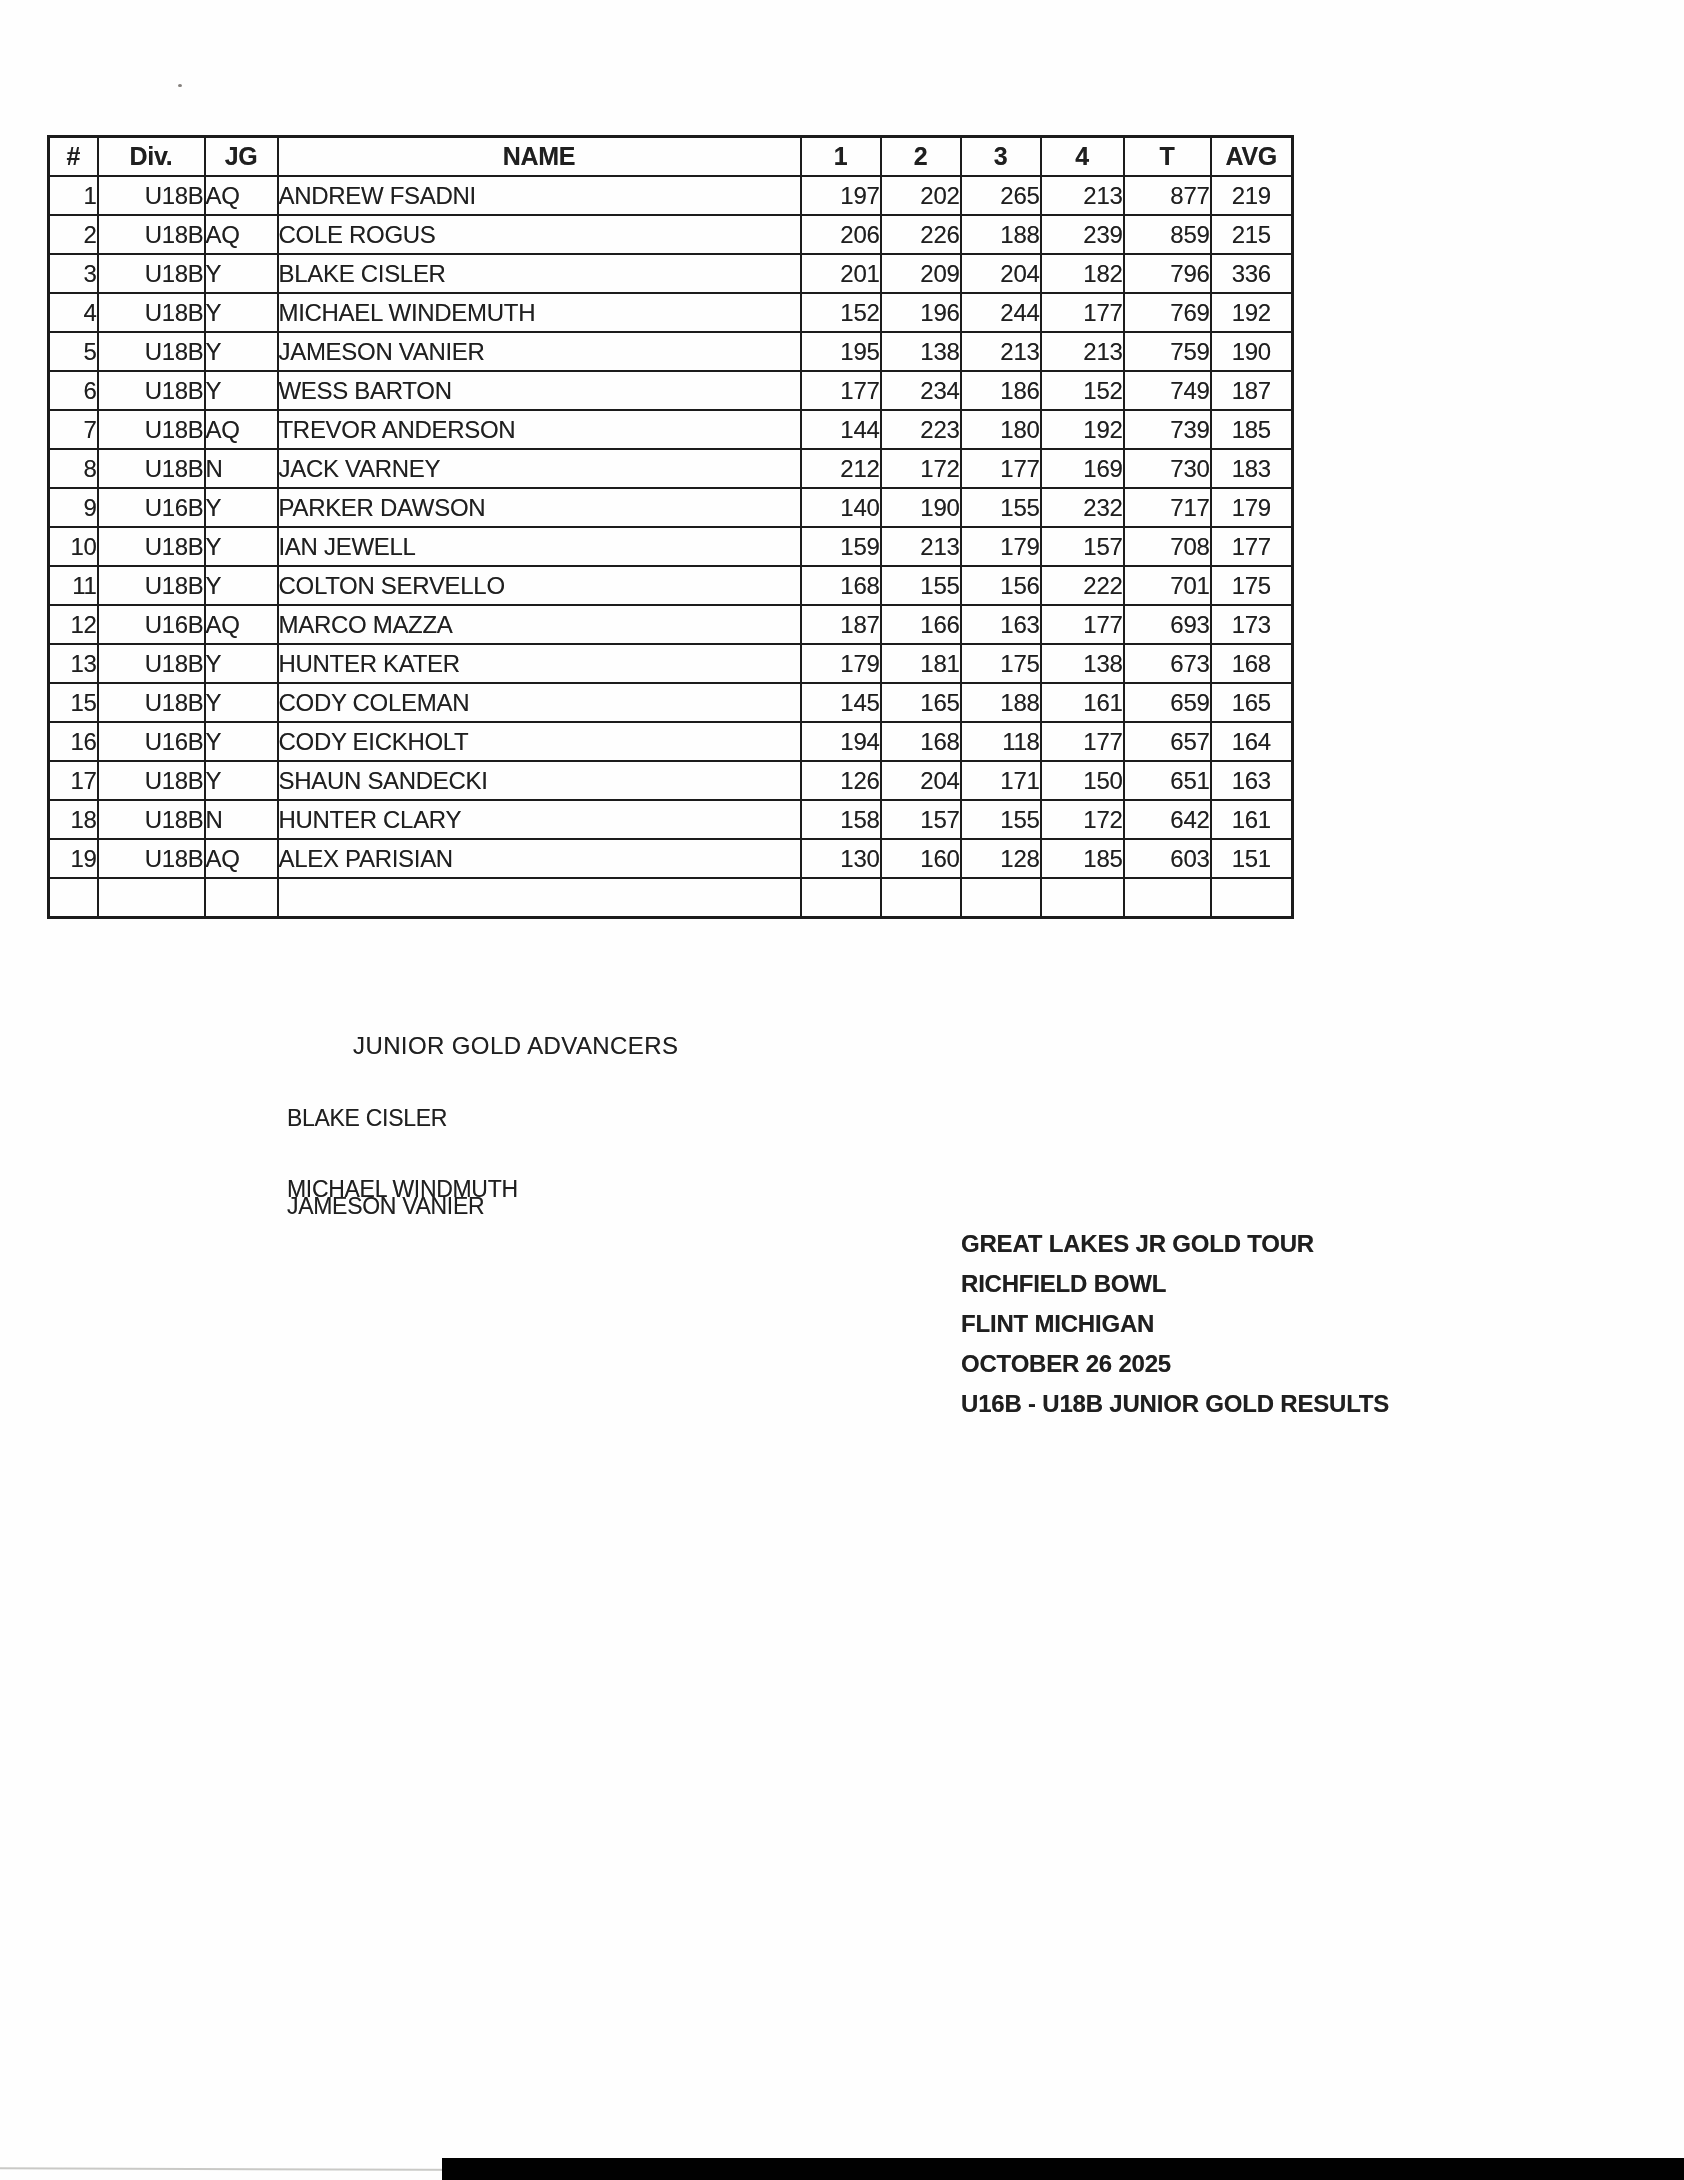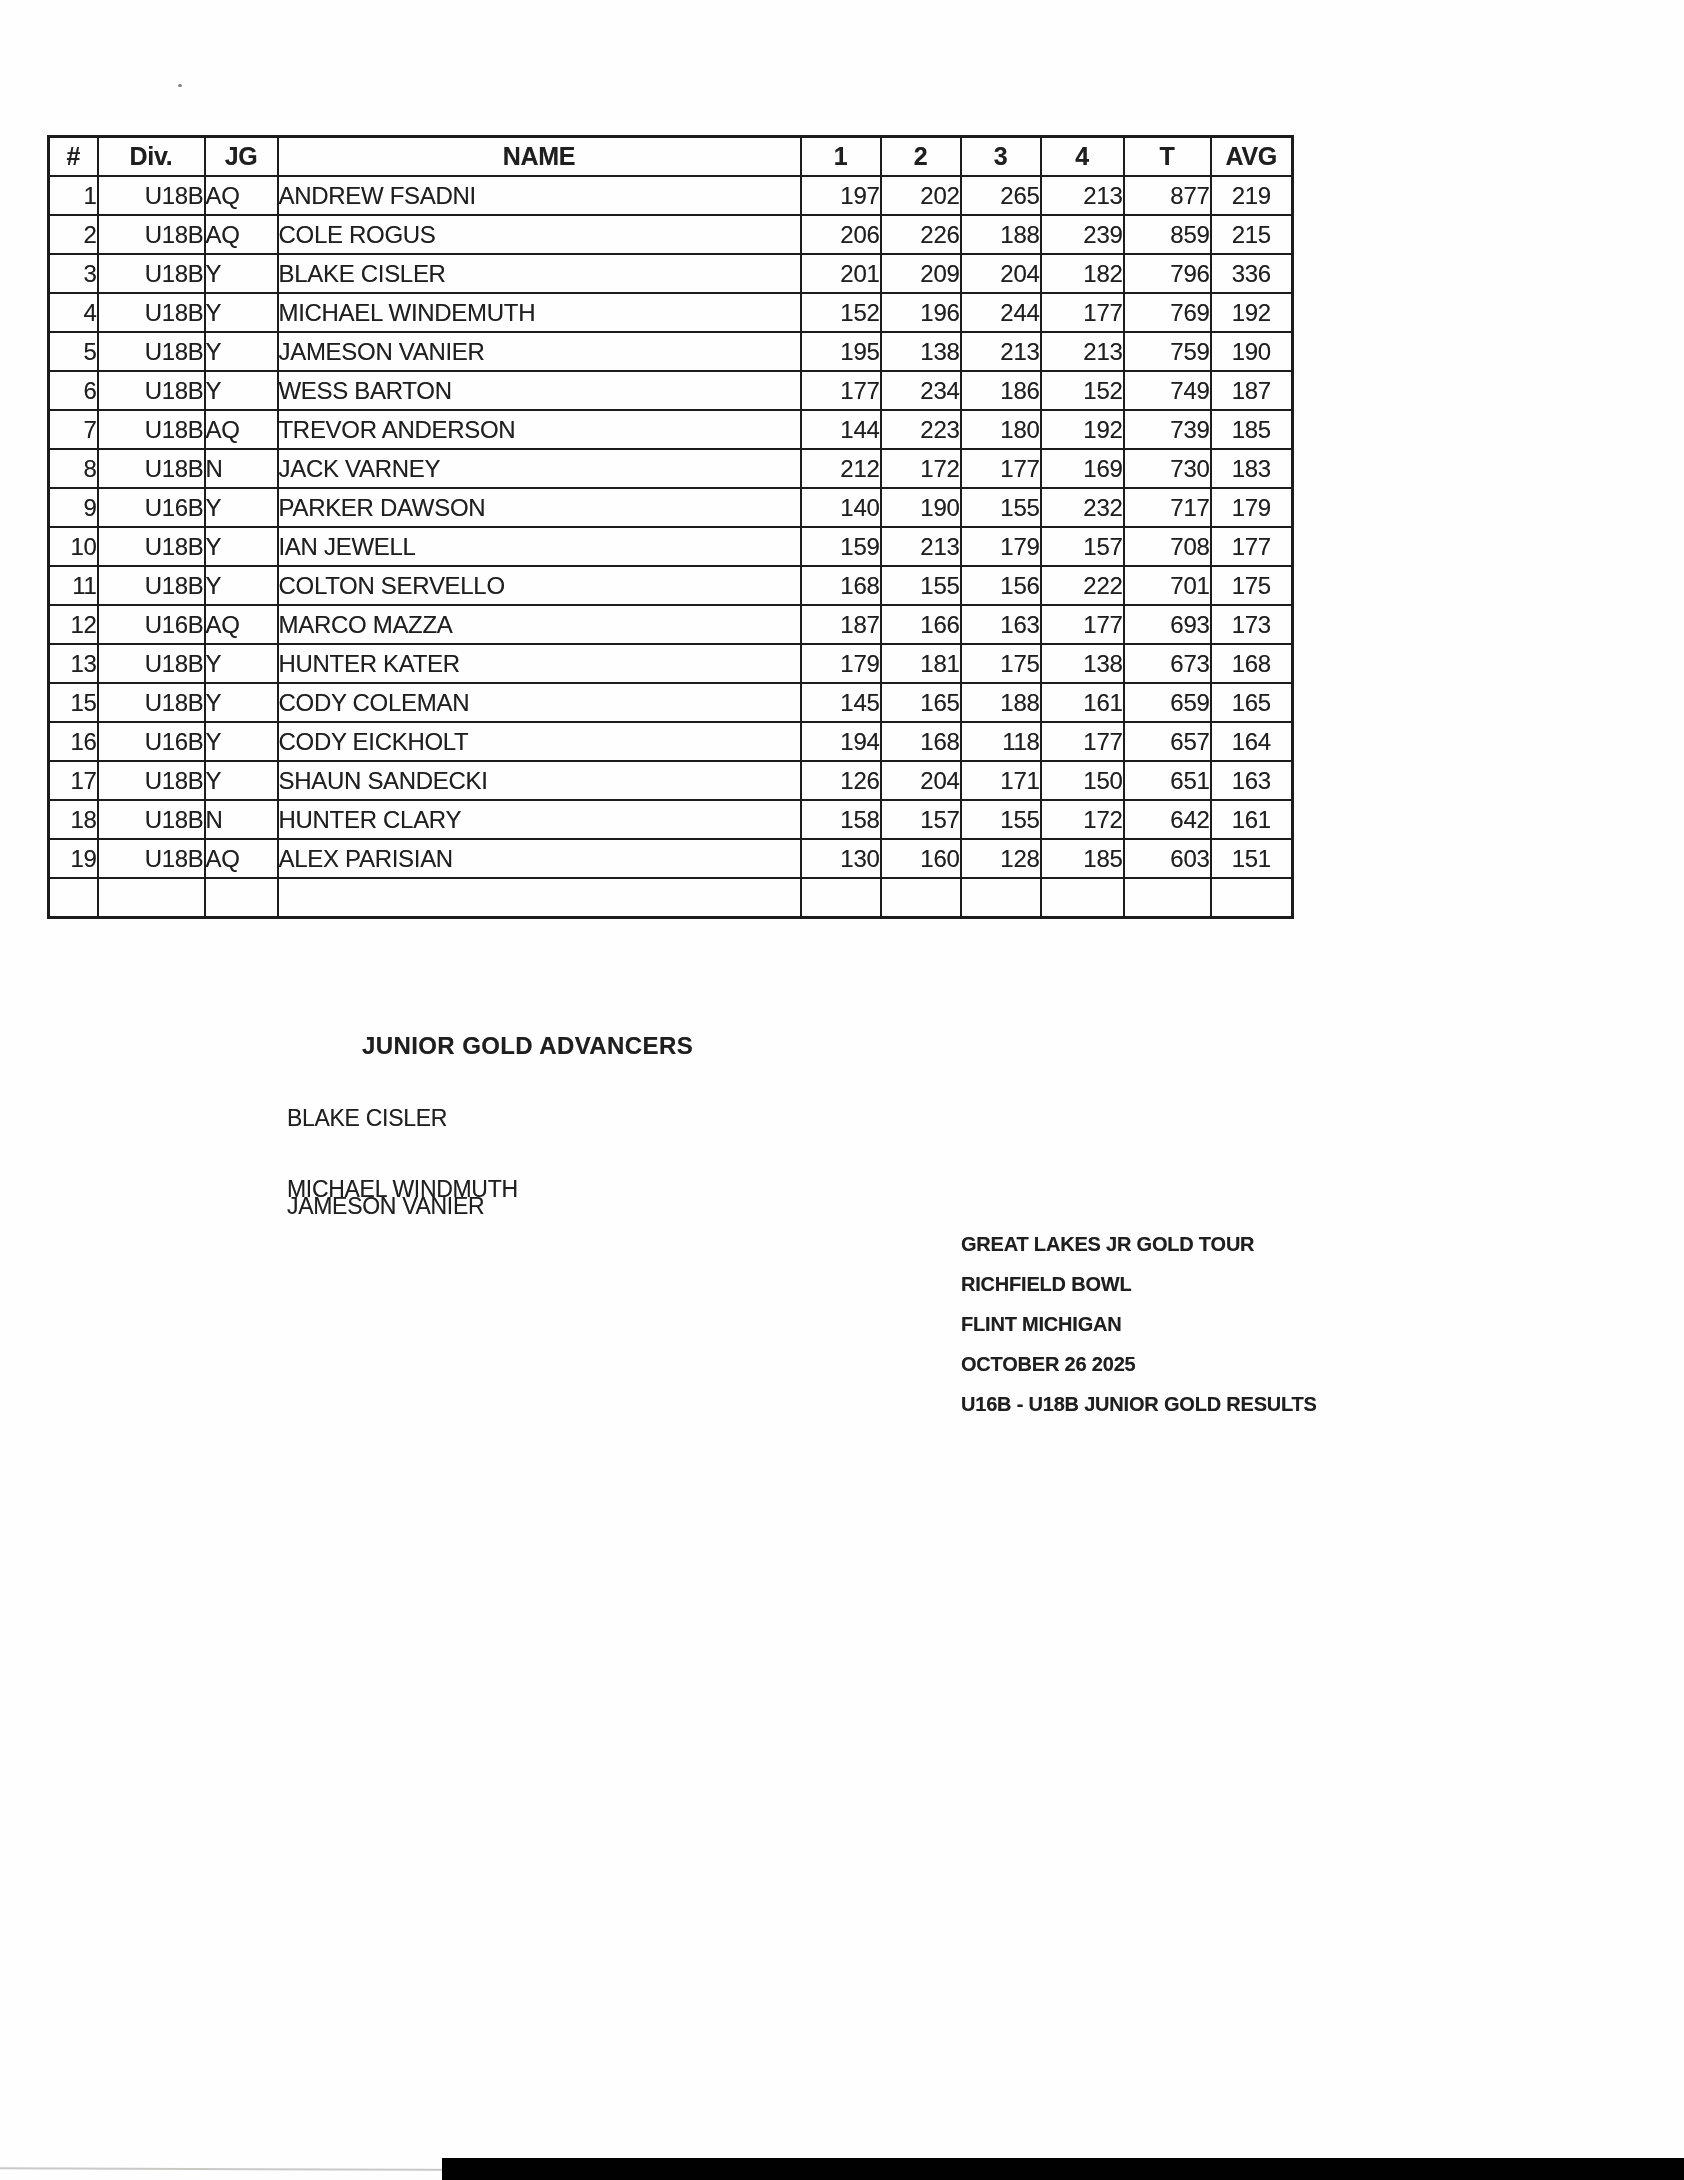--- a/index.html
+++ b/index.html
@@ -62,43 +62,43 @@
   }
   td.col-rank  { text-align: right;  padding-right: 4.3px; }
   td.col-div   { text-align: right;   padding-left: 6px; border-radius: 19px; }
   td.col-jg    { text-align: left; }
   td.col-name  { text-align: left; }
   td.num       { text-align: right;  padding-right: 6.8px; }
   td.avg-cell  { position: relative; overflow: visible; text-align: center; }
   
   .advancers-heading {
     position: absolute;
-    left: 362px;
+    left: 353px;
     top: 1032px;
     font-size: 24px;
-    font-weight: bold;
+    font-weight: normal;
     letter-spacing: 0.4px;
     text-shadow: 0 0 0.6px rgba(30,30,30,0.5);
   }
   .advancer-name {
     position: absolute;
     left: 287px;
     font-size: 23px;
     letter-spacing: -0.3px;
     text-shadow: 0 0 0.6px rgba(30,30,30,0.45);
   }
   .advancer-0 { top: 1105px; }
   .advancer-1 { top: 1176px; }
   .advancer-2 { top: 1193px; }
   
   .event-info {
     position: absolute;
     left: 961px;
     top: 1224px;
-    font-size: 20px;
+    font-size: 24px;
     font-weight: bold;
     line-height: 40px;
     letter-spacing: -0.2px;
     text-shadow: 0 0 0.6px rgba(30,30,30,0.5);
   }
   
   .scan-line {
     position: absolute;
     left: -5.1px;
     top: 2170px;

